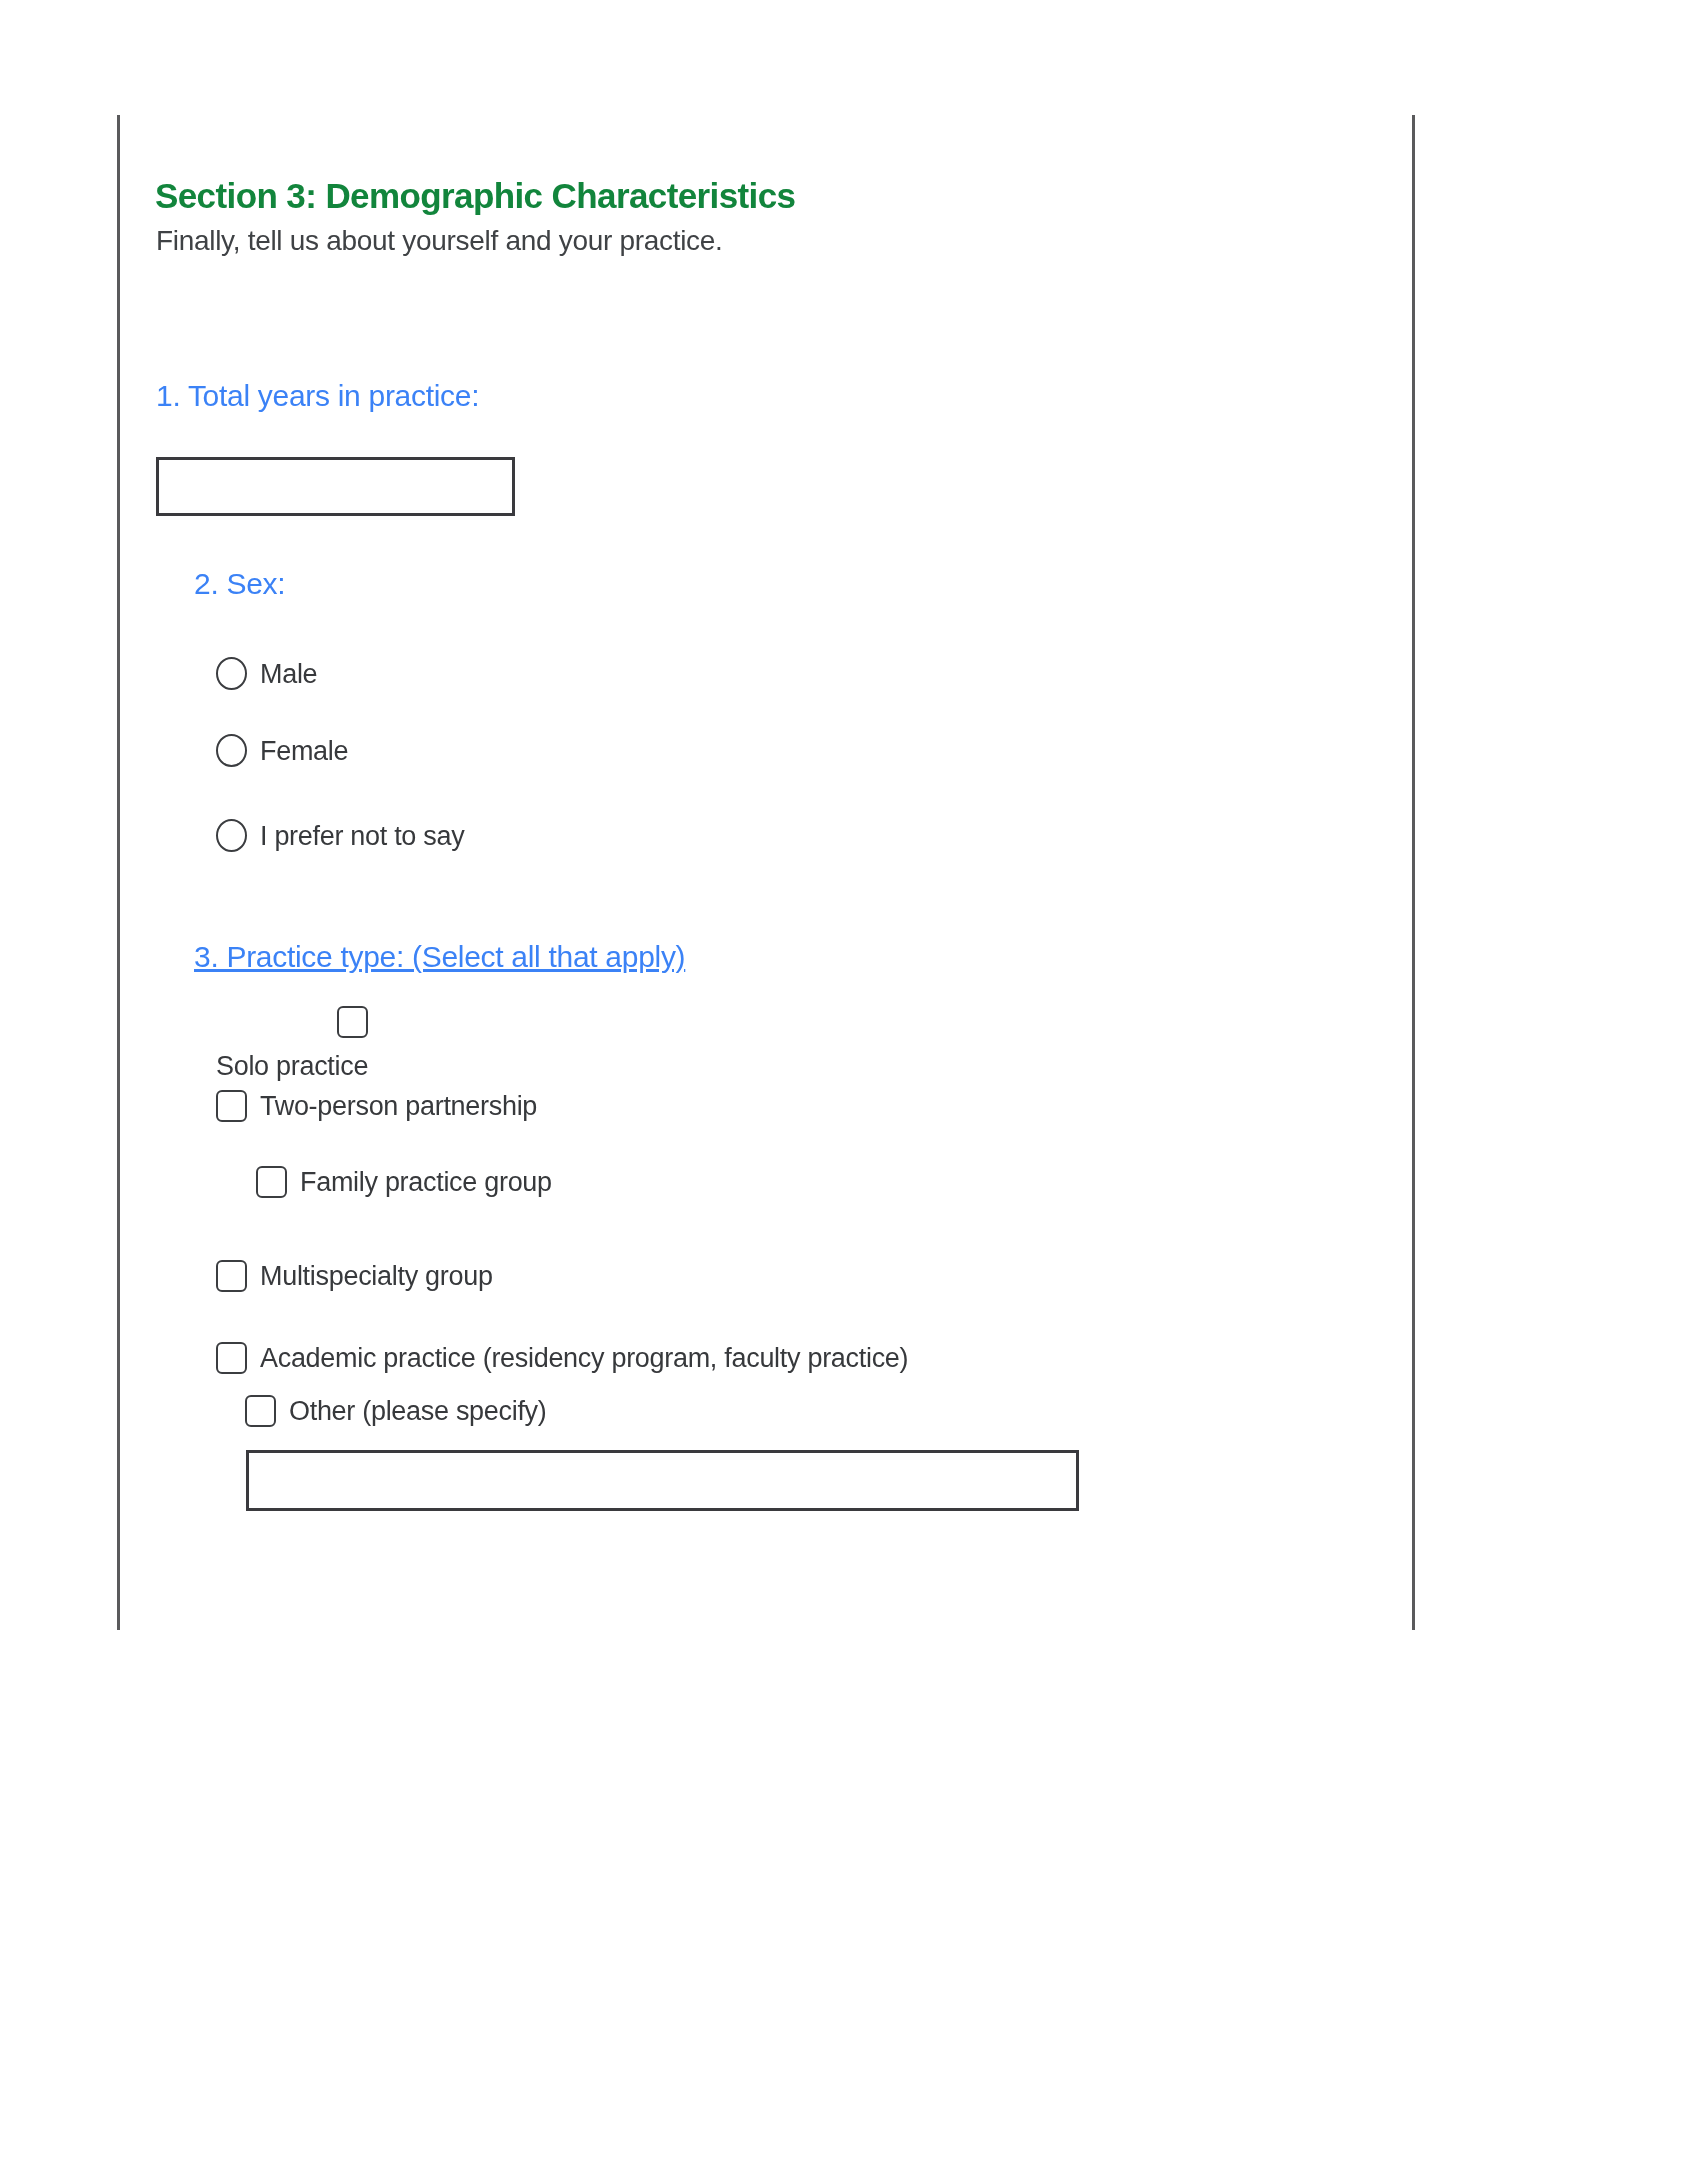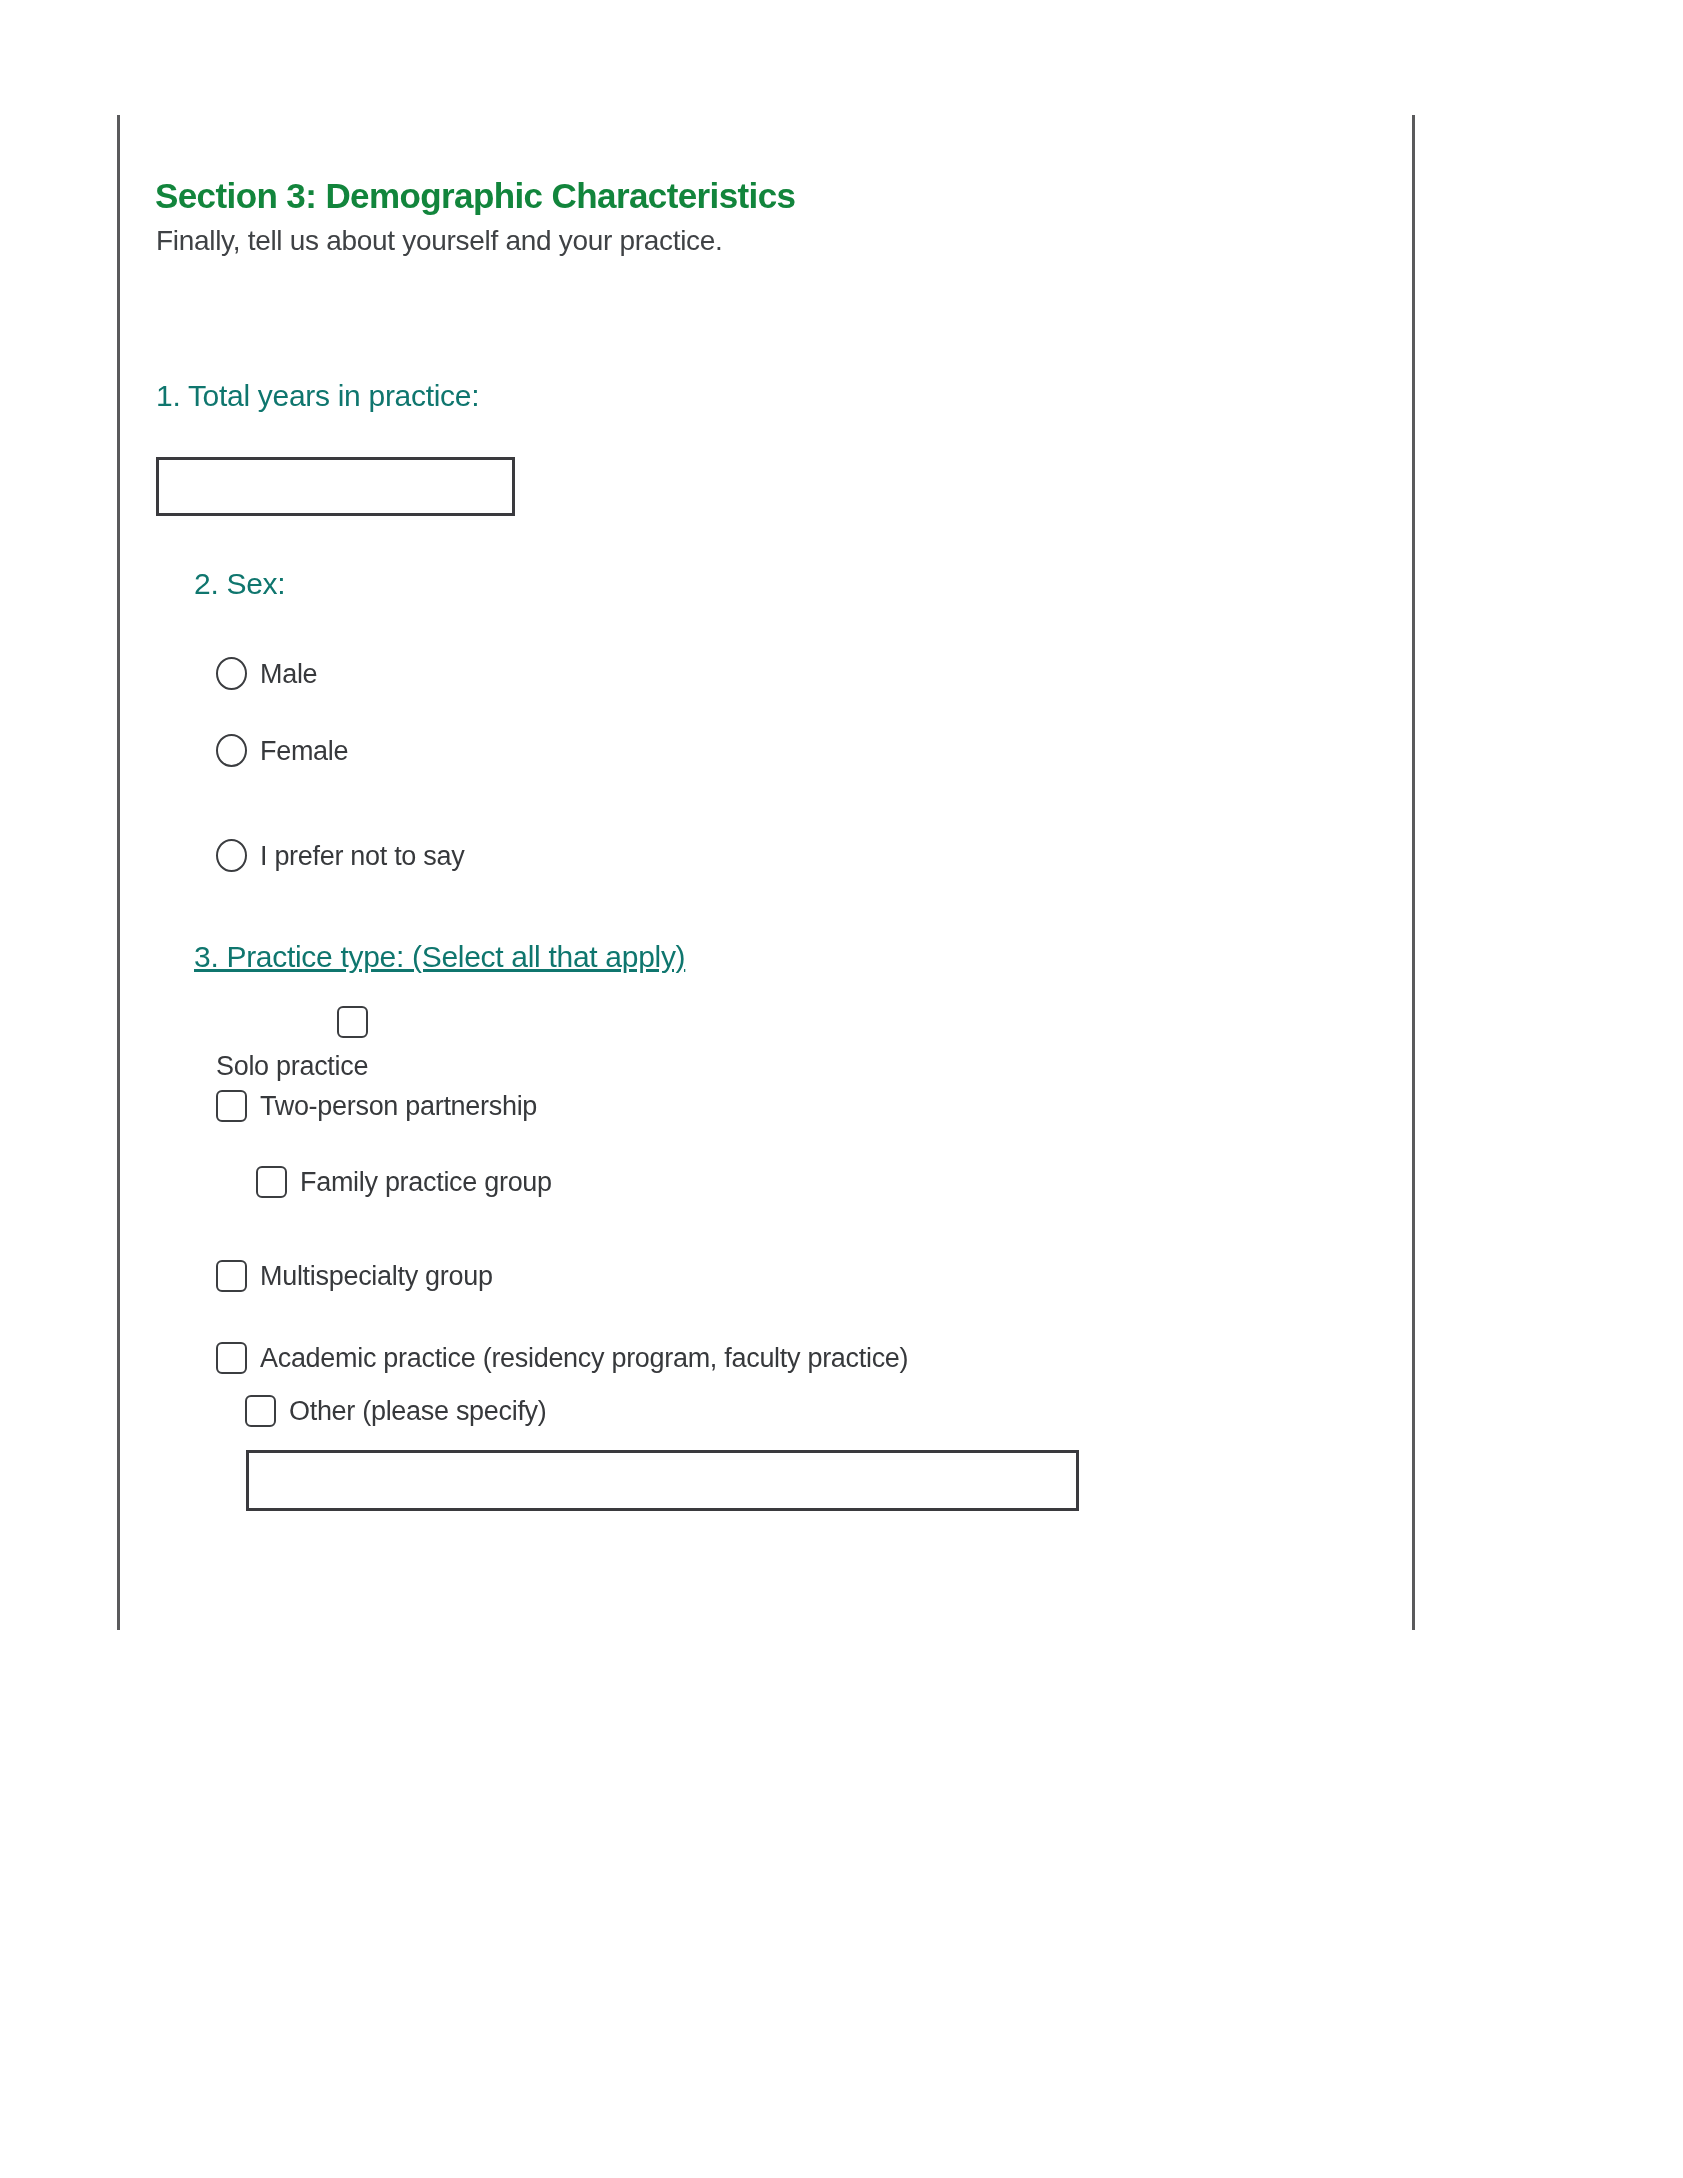--- a/index.html
+++ b/index.html
@@ -47,21 +47,21 @@
     letter-spacing: -0.3px;
     color: #3f4245;
     white-space: nowrap;
   }
   .q-label {
     position: absolute;
     margin: 0;
     font-size: 30px;
     font-weight: 400;
     letter-spacing: -0.3px;
-    color: #0f766e;
+    color: #3b82f6;
     white-space: nowrap;
   }
   .q1-label { left: 156px; top: 379px; }
   .q2-label { left: 194px; top: 567px; }
   .q3-label { left: 194px; top: 940px; text-decoration: underline; }
 
   .text-input {
     position: absolute;
     box-sizing: border-box;
     border: 3px solid #3a3a3e;
@@ -118,21 +118,21 @@
     font-size: 27px;
     font-weight: 400;
     letter-spacing: -0.3px;
     color: #37393c;
     white-space: nowrap;
   }
 
   
   .row-male    { top: 650px; }
   .row-female  { top: 727px; }
-  .row-prefer  { top: 832px; }
+  .row-prefer  { top: 812px; }
 
   
   .row-solo    { top: 1006px; flex-direction: column; }
   .row-two     { top: 1082px; }
   .row-family  { top: 1158px; padding-left: 40px; }
   .row-multi   { top: 1235px; margin-top: 17px; }
   .row-acad    { top: 1334px; }
   .row-other   { top: 1387px; margin-left: 29px; }
 </style>
 </head>

